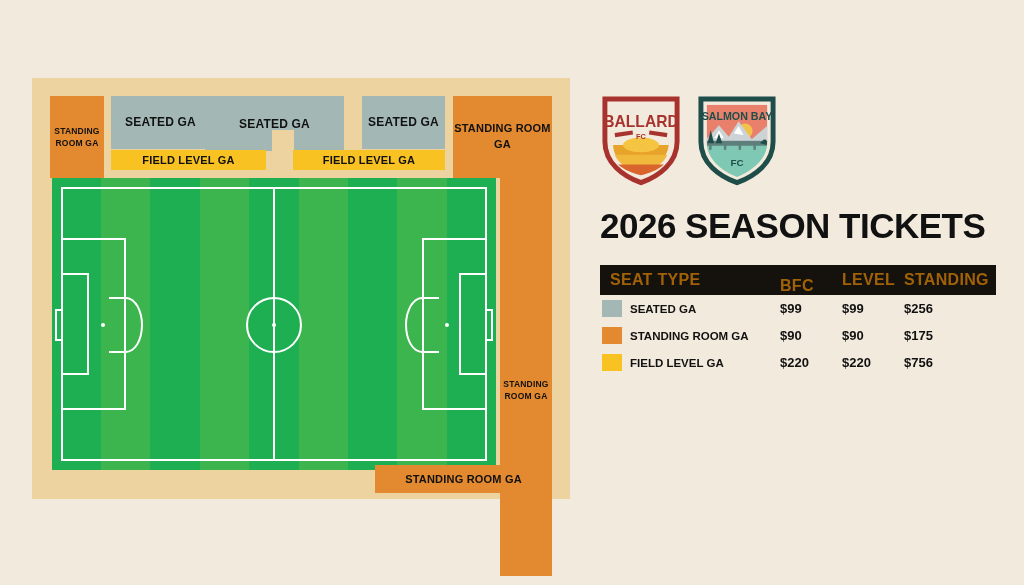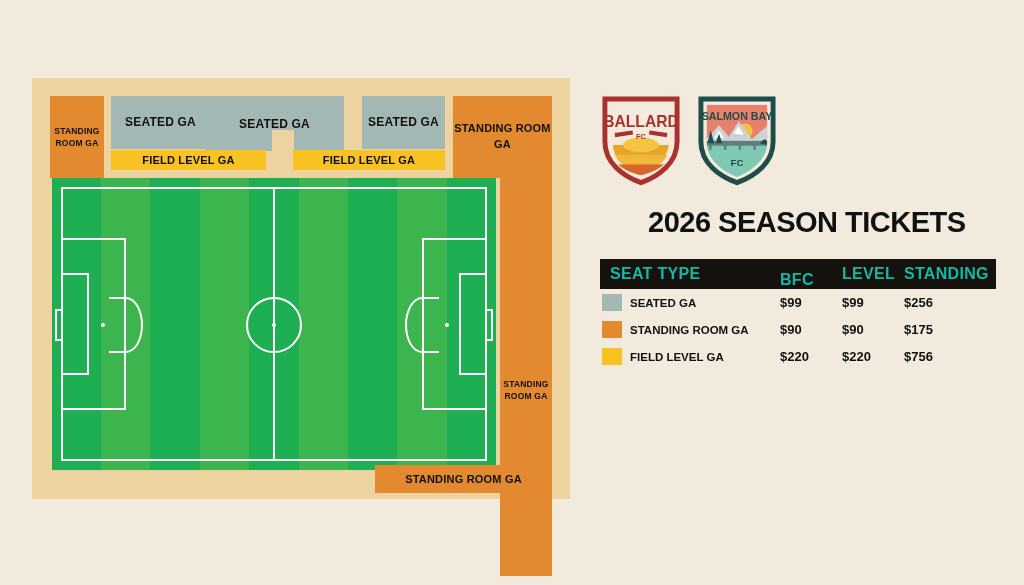--- a/index.html
+++ b/index.html
@@ -48,28 +48,28 @@
   .wline{position:absolute;background:#fff;}
   .dot{position:absolute;width:4px;height:4px;border-radius:50%;background:#fff;}
 
   
   #right-col{position:absolute;left:600px;top:90px;width:396px;}
 
   #crests{display:flex;gap:14px;align-items:flex-end;height:96px;}
   .crest{width:82px;height:92px;}
 
   #season-title{
-    margin-top:22px;font-size:29px;font-weight:800;letter-spacing:-0.5px;
-    color:#111;line-height:1;white-space:nowrap;margin-left:48px;
+    margin-top:22px;font-size:35px;font-weight:800;letter-spacing:-0.5px;
+    color:#111;line-height:1;white-space:nowrap;
   }
 
   
   #price-table{margin-top:22px;width:396px;}
   #table-head{
-    background:#15120D;color:#14b8a6;height:30px;display:flex;align-items:center;
+    background:#15120D;color:#a16207;height:30px;display:flex;align-items:center;
     font-size:16px;font-weight:800;letter-spacing:.3px;
   }
   #table-head .c0{width:180px;padding-left:10px;box-sizing:border-box;}
   #table-head .c1{width:62px;margin-top:12px;}
   #table-head .c2{width:62px;}
   #table-head .c3{width:92px;}
 
   .trow{display:flex;align-items:center;height:27px;font-size:11.5px;font-weight:800;color:#111;}
   .trow .c0{width:180px;display:flex;align-items:center;gap:8px;padding-left:2px;box-sizing:border-box;}
   .trow .sw{width:20px;height:17px;flex:0 0 20px;}

